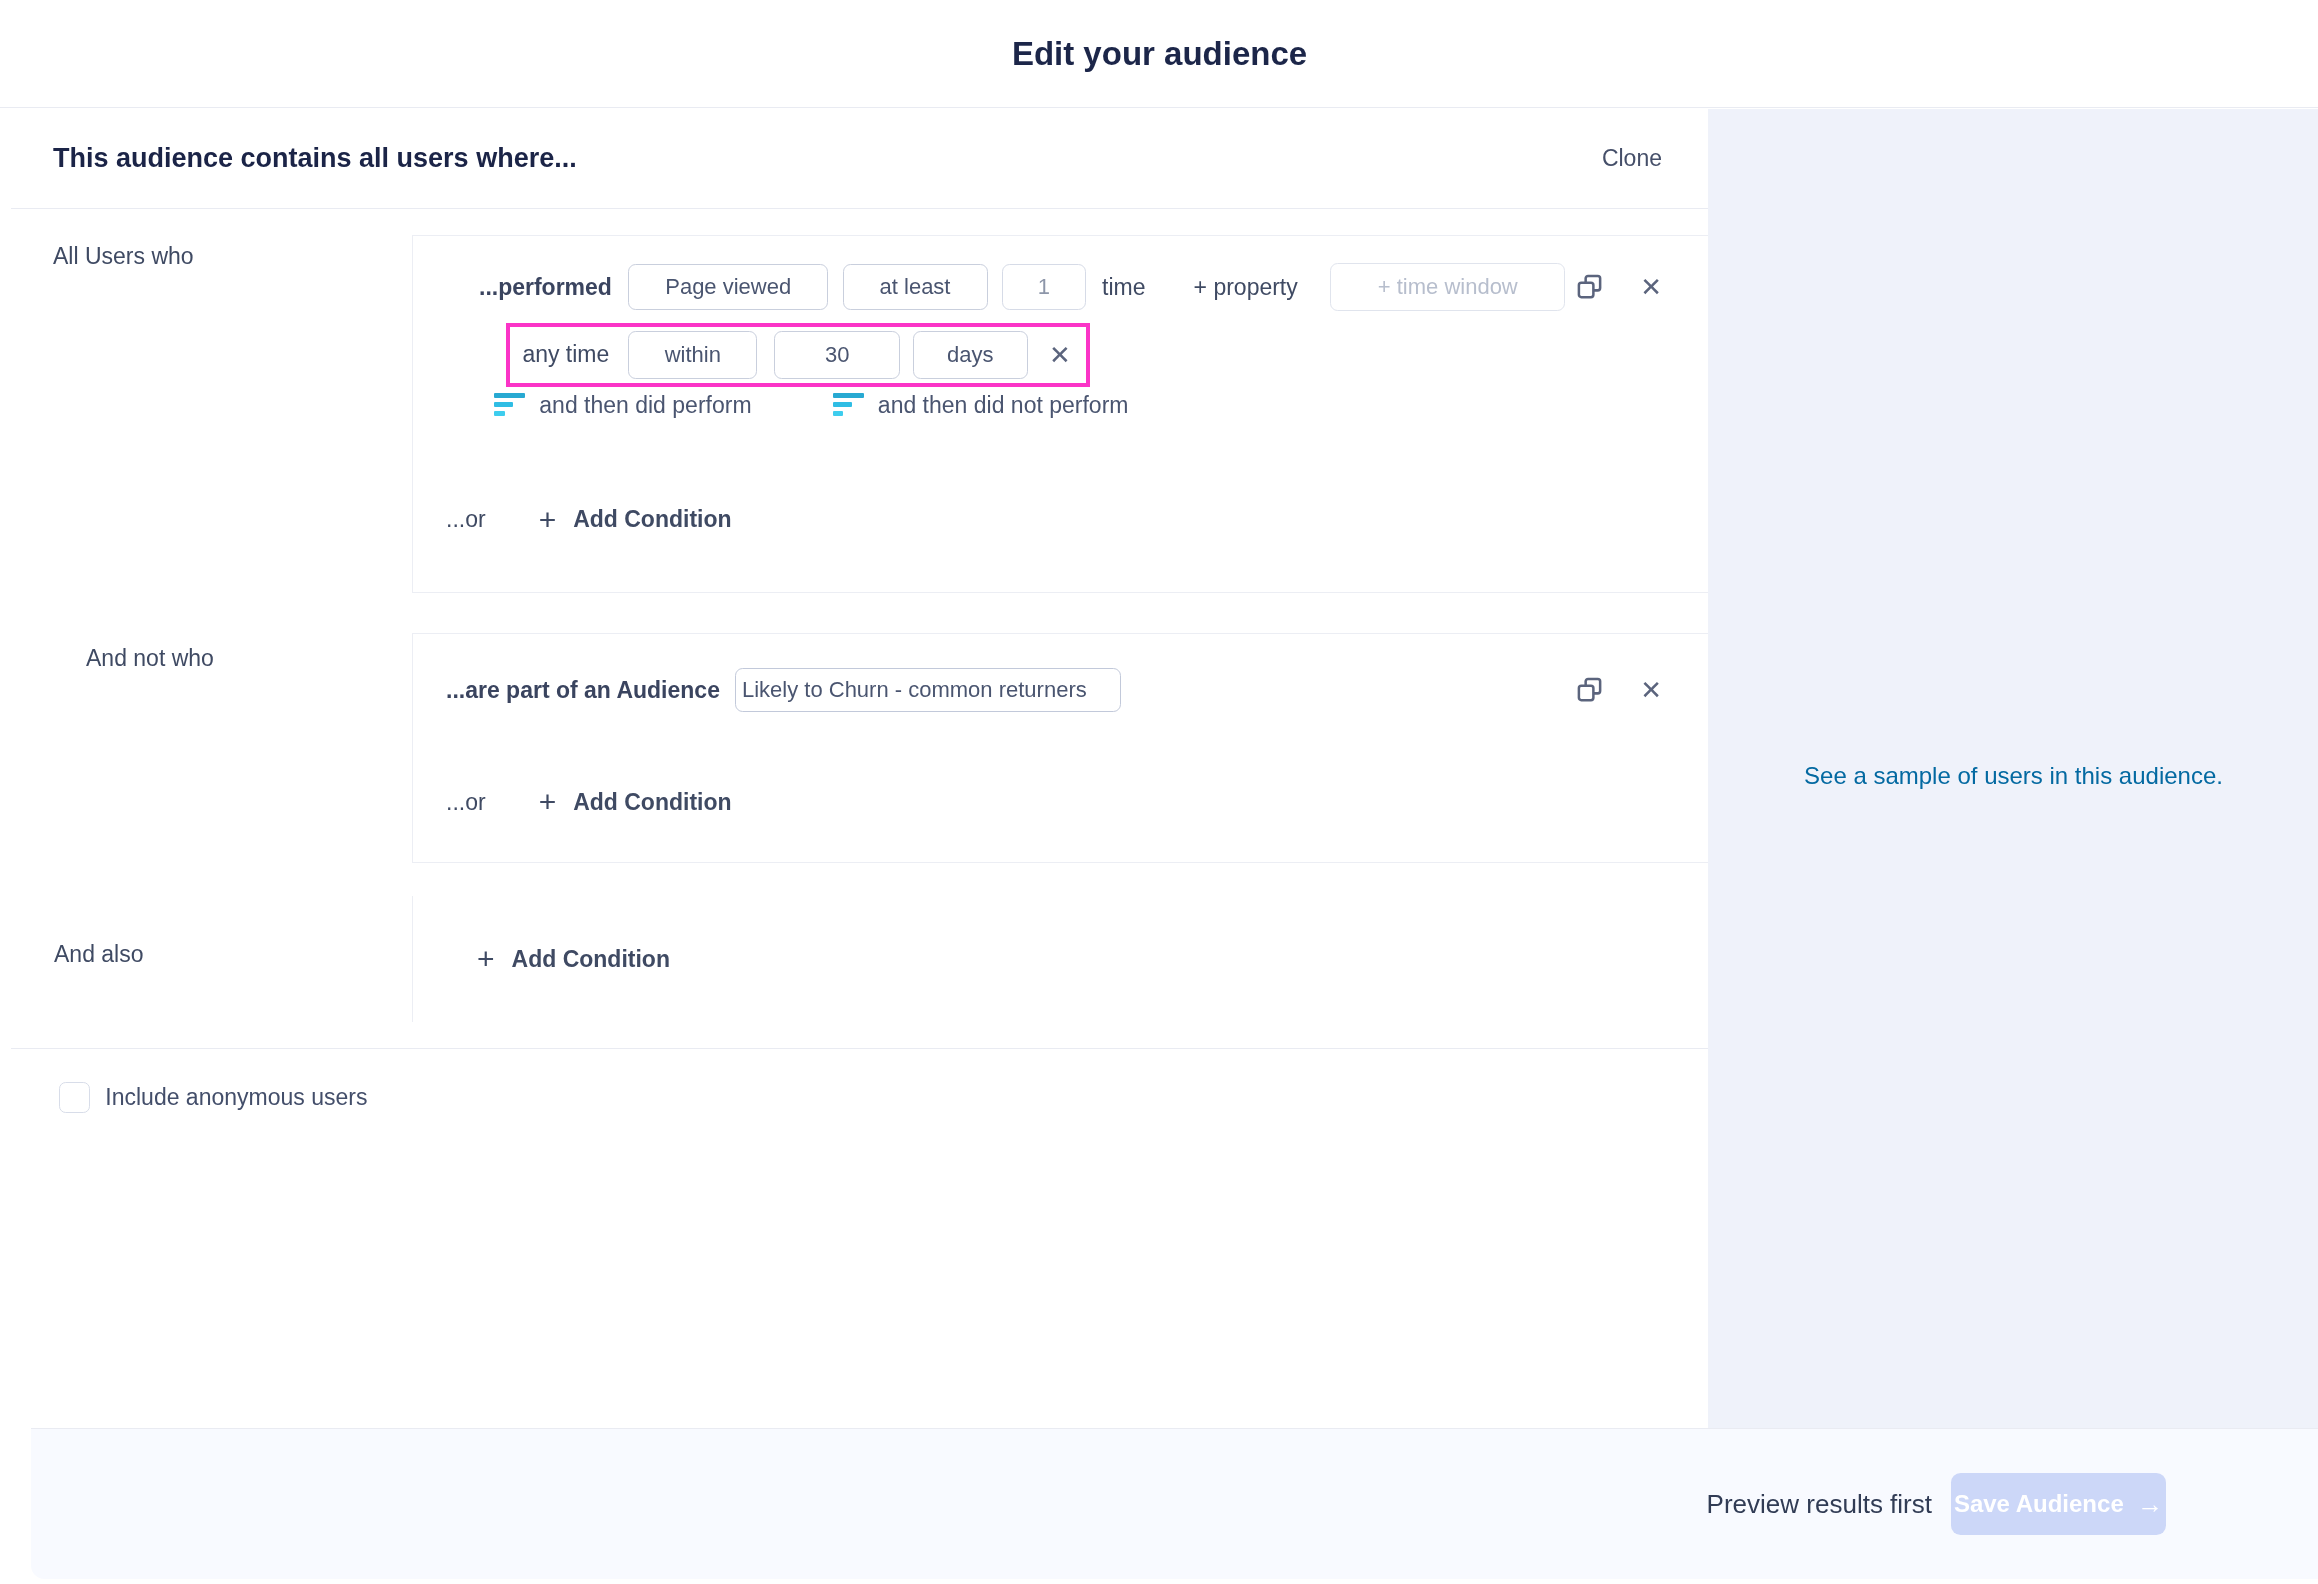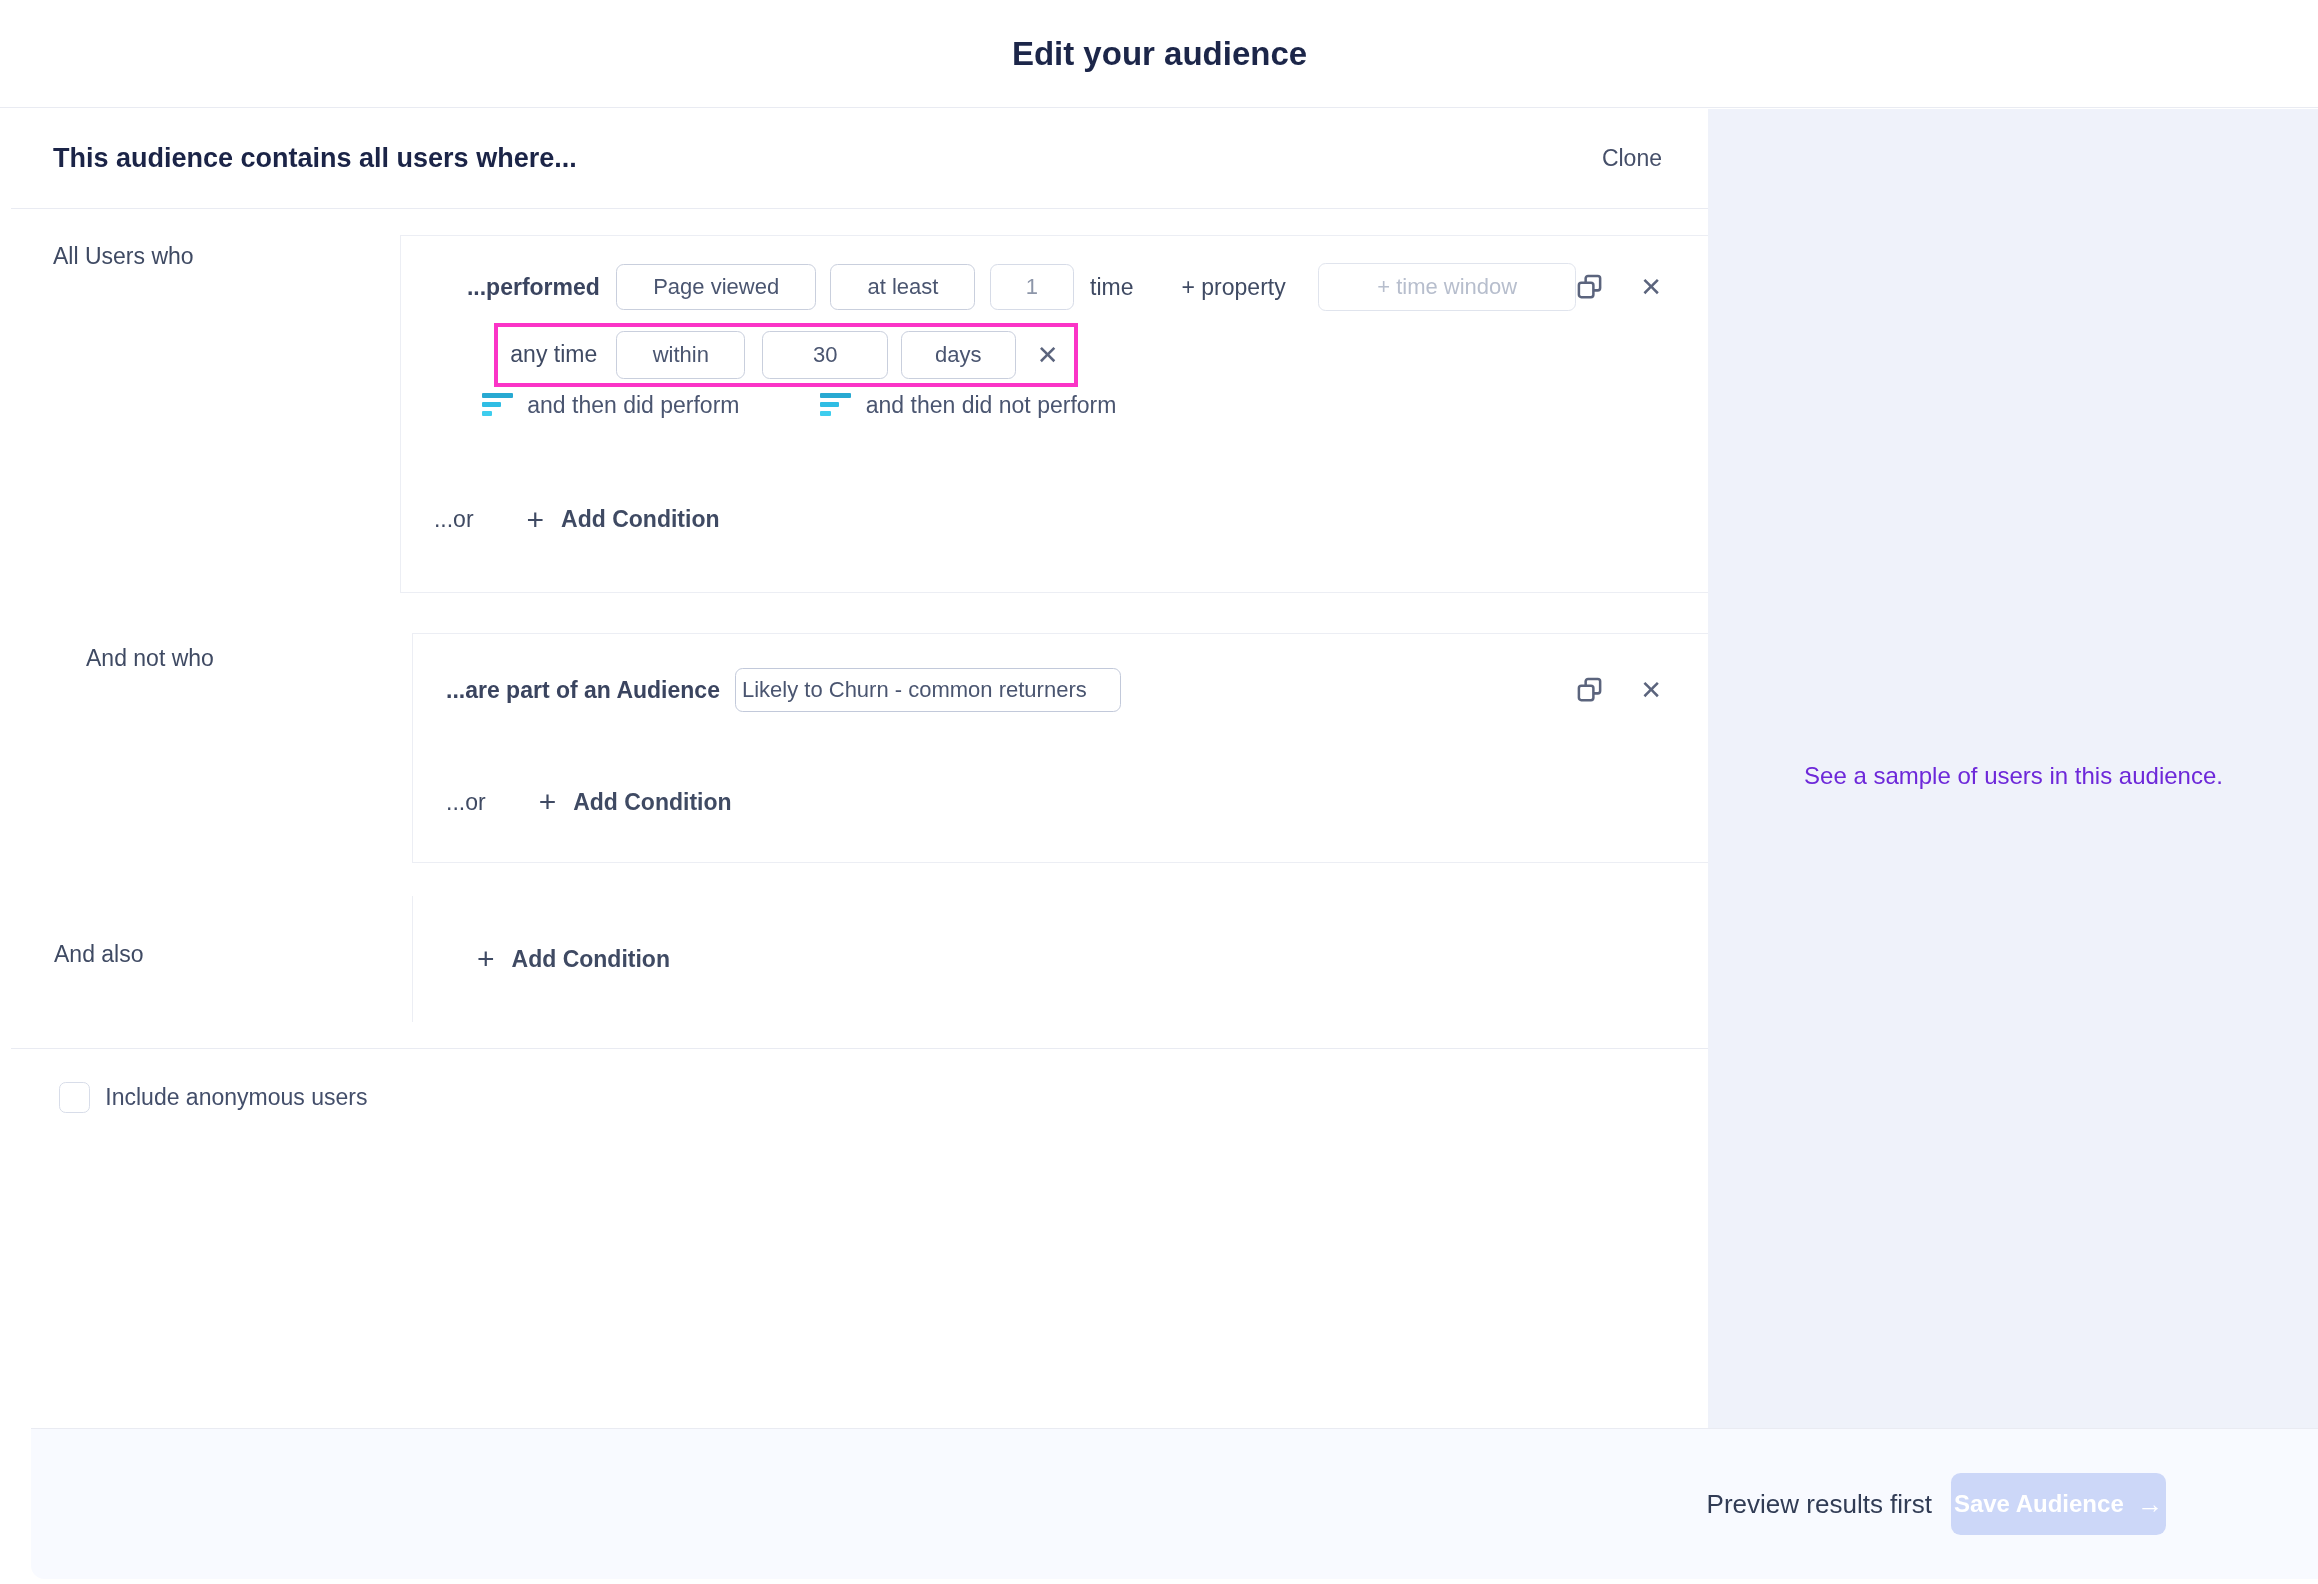--- a/index.html
+++ b/index.html
@@ -49,21 +49,21 @@
   .bold-lbl { font-size:23px; font-weight:700; color:#3a445f; white-space:nowrap; }
 
   .pill { height:46px; border:1.9px solid #c9cfdd; border-radius:7.6px; background:#fff;
     display:flex; align-items:center; justify-content:center;
     font-size:22px; color:#4a5570; cursor:pointer; white-space:nowrap; }
   .pill-event { width:200px; margin-left:16.3px; }
   .pill-op { width:145px; margin-left:14.3px; }
   .pill-count { width:84px; margin-left:14.3px; border-color:#d6dbe7; color:#8d96a9; }
   .lbl-time { font-size:23px; color:#3f4a63; margin-left:16.3px; }
   .add-prop { font-size:23px; color:#3f4a63; margin-left:48px; cursor:pointer; white-space:nowrap; }
-  .pill-timewindow { width:258px; height:48px; margin-left:32.5px; border:1.9px solid #e0e4ed;
+  .pill-timewindow { width:235px; height:48px; margin-left:32.5px; border:1.9px solid #e0e4ed;
     color:#b7becd; font-size:22px; }
 
   .row-icons { margin-left:auto; display:flex; align-items:center; gap:36px; }
   .x-glyph { font-size:26px; color:#5b647d; line-height:1; cursor:pointer; }
 
   
   .hl-row { margin:11.5px 0 0 93px; width:584px; height:64px;
     border:4.8px solid var(--highlight,#fb34c7); display:flex; align-items:center;
     padding:0 15.3px 0 12.4px; background:#fff; }
   .hl-row .any-time { font-size:23px; color:#3f4a63; white-space:nowrap; }
@@ -101,21 +101,21 @@
 
   
   .hdivider { margin-top:26px; border-top:1px solid #e9ebf2; width:100%; }
   .anon-row { margin:32.5px 0 0 48px; display:flex; align-items:center; gap:15.3px; }
   .checkbox { width:31px; height:31px; border:1.9px solid #d8dde9; border-radius:6.7px;
     background:#fff; cursor:pointer; }
   .anon-row label { font-size:23px; color:#434e6a; }
 
   
   .panel-desc { width:421px; text-align:center; font-size:24px; line-height:38px;
-    color:#6d28d9; margin-top:15.3px; }
+    color:#0369a1; margin-top:15.3px; }
   .preview-btn { margin-top:45px; width:277px; height:61px; border:none; border-radius:7.6px;
     background:var(--primary,#3b5df1); color:#fff; font-size:24px; font-weight:600;
     font-family:inherit; display:flex; align-items:center; justify-content:center;
     gap:15.3px; cursor:pointer; }
 
   
   .footer-bar { position:absolute; top:1428px; left:31px; right:0; height:151px;
     background:#f8faff; border-top:1.9px solid #e9ebf2; border-bottom-left-radius:13.4px;
     display:flex; align-items:center; justify-content:flex-end;
     padding-right:153px; gap:19px; }

